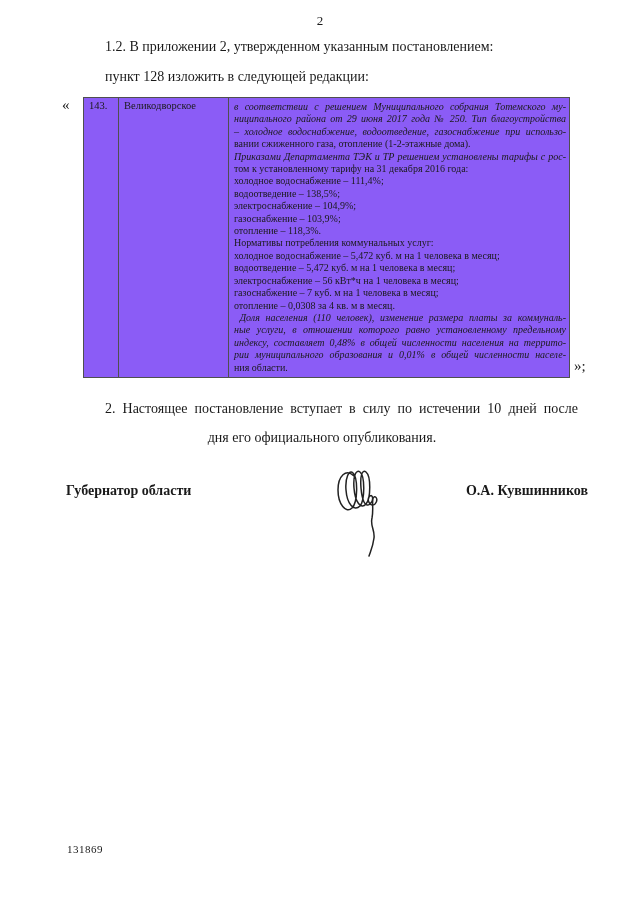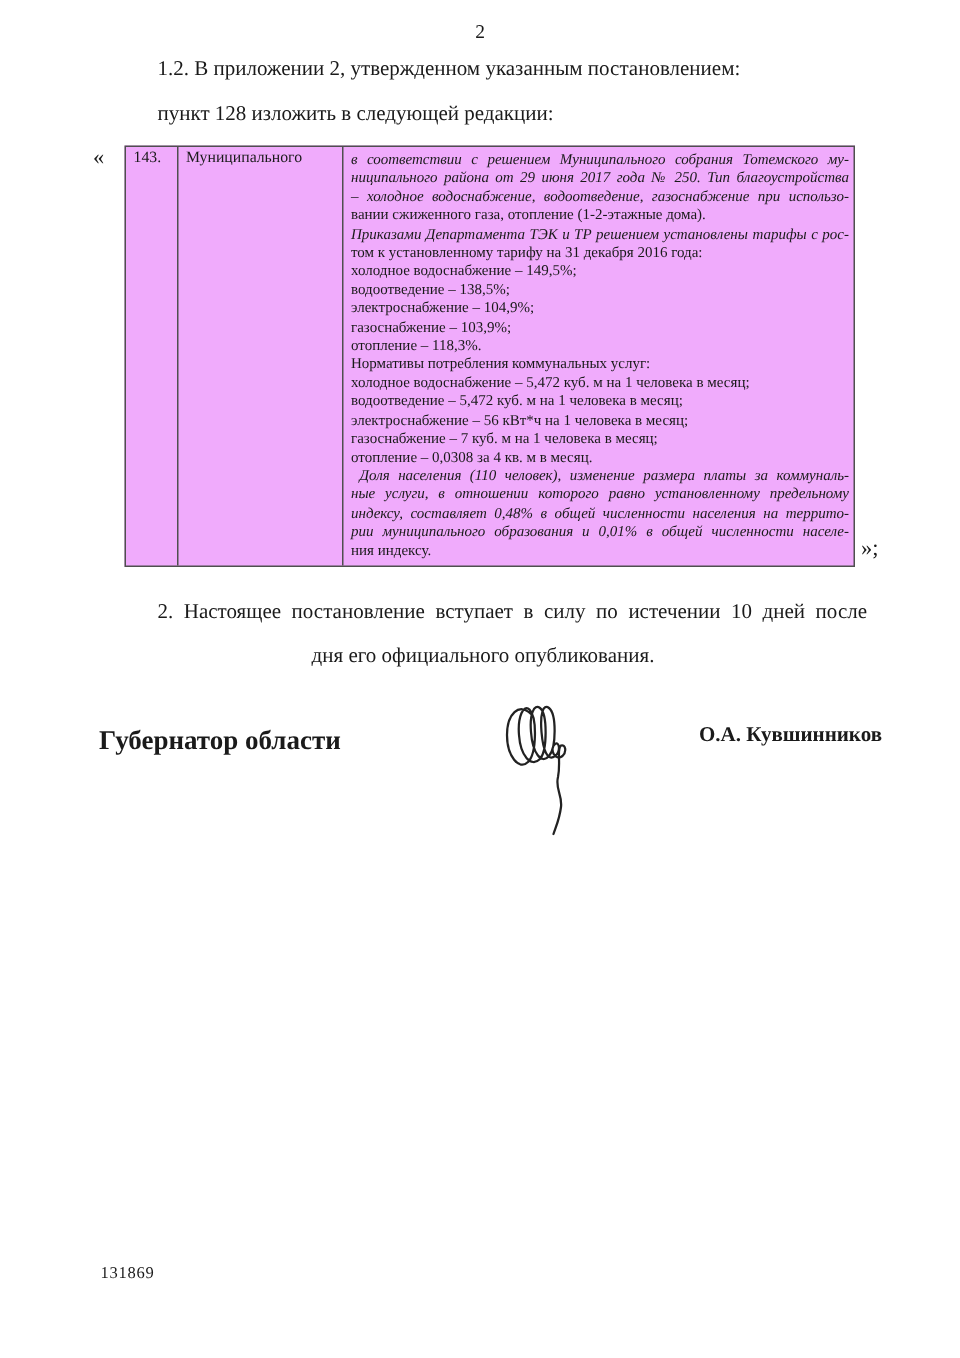--- a/index.html
+++ b/index.html
@@ -51,21 +51,21 @@
   }
 
   .doc-table {
     position: absolute;
     left: 83px;
     top: 97px;
     width: 487px;
     display: flex;
     border: 1px solid #4f4f4f;
     box-sizing: border-box;
-    background: #f0abfc;
+    background: #8b5cf6;
     justify-content: space-between;
   }
   .doc-table .col {
     box-sizing: border-box;
   }
   .col-num {
     width: 35px;
     border-right: 1px solid #4f4f4f;
     padding: 2px 2px 2px 5px;
     font-size: 10.5px;
@@ -82,21 +82,21 @@
     font-size: 10px;
     line-height: 12.4px;
   }
   .cl { white-space: normal; }
   .jf { text-align: justify; text-align-last: justify; font-style: italic; }
 
   .sig-title {
     position: absolute;
     left: 66px;
     top: 483px;
-    font-size: 18px;
+    font-size: 14px;
     font-weight: bold;
   }
   .sig-name {
     position: absolute;
     right: 52px;
     top: 483px;
     font-size: 14px;
     font-weight: bold;
   }
   .sig-mark {
@@ -121,44 +121,44 @@
 
   <div class="pagenum">2</div>
 
   <div class="para p-intro1">1.2. В приложении 2, утвержденном указанным постановлением:</div>
   <div class="para p-intro2">пункт 128 изложить в следующей редакции:</div>
 
   <div class="open-quote">«</div>
 
   <div class="doc-table">
     <div class="col col-num">143.</div>
-    <div class="col col-name">Муниципального</div>
+    <div class="col col-name">Великодворское</div>
     <div class="col col-desc">
       <div class="cl jf">в соответствии с решением Муниципального собрания Тотемского му-</div>
       <div class="cl jf">ниципального района от 29 июня 2017 года № 250. Тип благоустройства</div>
       <div class="cl jf">– холодное водоснабжение, водоотведение, газоснабжение при использо-</div>
       <div class="cl">вании сжиженного газа, отопление (1-2-этажные дома).</div>
       <div class="cl jf">Приказами Департамента ТЭК и ТР решением установлены тарифы с рос-</div>
       <div class="cl">том к установленному тарифу на 31 декабря 2016 года:</div>
-      <div class="cl">холодное водоснабжение – 149,5%;</div>
+      <div class="cl">холодное водоснабжение – 111,4%;</div>
       <div class="cl">водоотведение – 138,5%;</div>
       <div class="cl">электроснабжение – 104,9%;</div>
       <div class="cl">газоснабжение – 103,9%;</div>
       <div class="cl">отопление – 118,3%.</div>
       <div class="cl">Нормативы потребления коммунальных услуг:</div>
       <div class="cl">холодное водоснабжение – 5,472 куб. м на 1 человека в месяц;</div>
       <div class="cl">водоотведение – 5,472 куб. м на 1 человека в месяц;</div>
       <div class="cl">электроснабжение – 56 кВт*ч на 1 человека в месяц;</div>
       <div class="cl">газоснабжение – 7 куб. м на 1 человека в месяц;</div>
       <div class="cl">отопление – 0,0308 за 4 кв. м в месяц.</div>
       <div class="cl jf">&nbsp;Доля населения (110 человек), изменение размера платы за коммуналь-</div>
       <div class="cl jf">ные услуги, в отношении которого равно установленному предельному</div>
       <div class="cl jf">индексу, составляет 0,48% в общей численности населения на террито-</div>
       <div class="cl jf">рии муниципального образования и 0,01% в общей численности населе-</div>
-      <div class="cl">ния индексу.</div>
+      <div class="cl">ния области.</div>
     </div>
   </div>
 
   <div class="close-quote">»;</div>
 
   <div class="para p-closing">
     <div class="pl1">2. Настоящее постановление вступает в силу по истечении 10 дней после</div>
     <div class="pl2">дня его официального опубликования.</div>
   </div>
 

